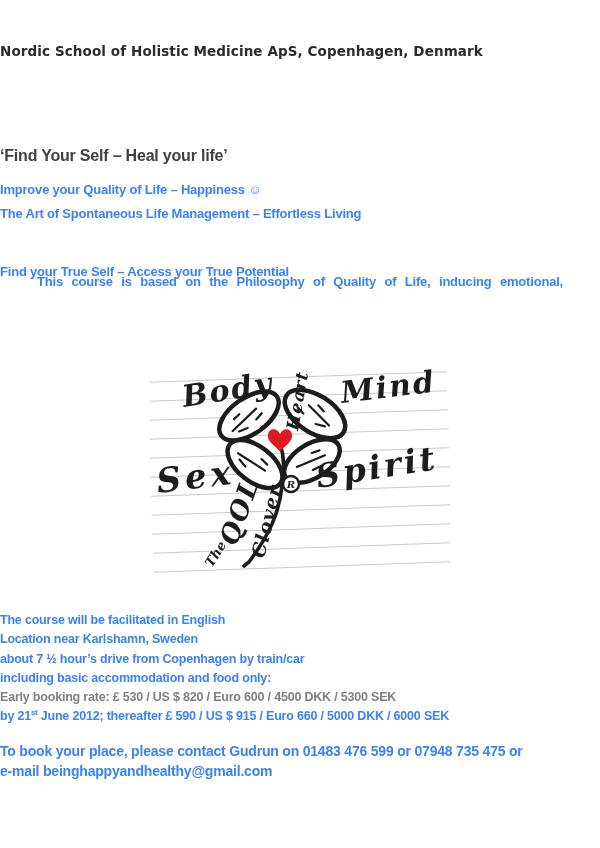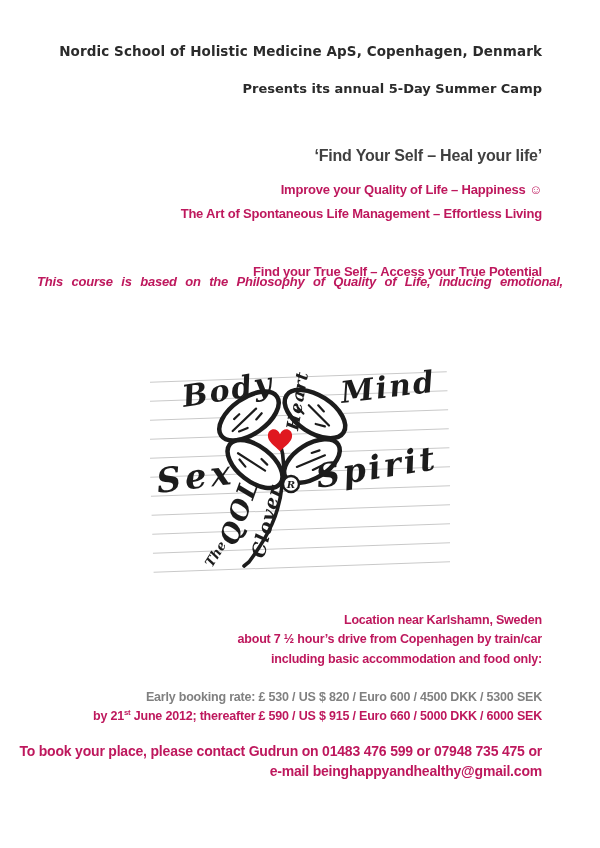--- a/index.html
+++ b/index.html
@@ -4,38 +4,38 @@
 <style>
   html, body { margin: 0; padding: 0; background: #ffffff; }
   #page {
     position: relative;
     width: 600px;
     height: 848px;
     background: #ffffff;
     overflow: hidden;
     font-family: "Liberation Sans", sans-serif;
   }
-  .blk { position: absolute; left: 0; width: 542px; text-align: right; }
+  .blk { position: absolute; left: 0; width: 542px; text-align: left; }
   
   .vsans { font-family: "DejaVu Sans", sans-serif; font-weight: bold; color: #2b2b2b; }
   .org { top: 42px; font-size: 13.5px; line-height: 18px; letter-spacing: 0.1px; }
   .presents { top: 80px; font-size: 13px; line-height: 18.5px; }
   sup.ord { font-size: 0.62em; vertical-align: super; line-height: 0; }
   
-  .hsans { font-weight: bold; color: #be185d; letter-spacing: -0.2px; }
+  .hsans { font-weight: bold; color: #3b82f6; letter-spacing: -0.2px; }
   .tagline { top: 145px; font-size: 16px; line-height: 22px; color: #404040; }
   .slogan { font-size: 13px; line-height: 18px; }
   .s1 { top: 181px; }
   .s2 { top: 205px; }
   .s3 { top: 239px; margin-top: 24px; }
   .intro {
     position: absolute; top: 272px; left: 37px; width: 526px;
     font-size: 13px; line-height: 20px;
   }
-  .intro-l1 { text-align: justify; text-align-last: justify; font-style: italic; }
+  .intro-l1 { text-align: justify; text-align-last: justify; }
   .intro-l2 { text-align: left; }
   .figure { position: absolute; top: 361px; left: 150px; width: 300px; height: 213px; }
   .details { top: 611px; font-size: 12.5px; line-height: 19.4px; }
   .price-early { top: 688px; font-size: 12.5px; line-height: 19px; }
   .price-late { top: 707px; font-size: 12.5px; line-height: 19px; }
   .contact { top: 741px; font-size: 14px; line-height: 20px; }
   
   .hand {
     font-family: "DejaVu Serif", serif;
     font-style: italic;
@@ -44,21 +44,20 @@
   }
 </style>
 </head>
 <body>
 
 <div id="page">
 
   <div class="blk vsans org">Nordic School of Holistic Medicine ApS, Copenhagen, Denmark</div>
 
   <div class="blk vsans presents">
-    <div>Presents its annual 5-Day Summer Camp</div>
   </div>
 
   <div class="blk hsans tagline">‘Find Your Self – Heal your life’</div>
 
   <div class="blk hsans slogan s1">Improve your Quality of Life – Happiness ☺</div>
   <div class="blk hsans slogan s2">The Art of Spontaneous Life Management – Effortless Living</div>
   <div class="blk hsans slogan s3">Find your True Self – Access your True Potential</div>
 
   <div class="intro hsans">
     <div class="intro-l1">This course is based on the Philosophy of Quality of Life, inducing emotional,</div>
@@ -113,20 +112,21 @@
       <text class="hand" transform="translate(168,127) rotate(-9)" font-size="33" letter-spacing="3">Spirit</text>
       <text class="hand" transform="translate(148,70) rotate(-80)" font-size="17" letter-spacing="1">Heart</text>
       <text class="hand" transform="translate(114,198) rotate(-76)" font-size="19" letter-spacing="1">Clover</text>
       <text class="hand" transform="translate(86,186) rotate(-70)" font-size="26" letter-spacing="2">QOL</text>
       <text class="hand" transform="translate(62,207) rotate(-58)" font-size="13">The</text>
       <text class="hand" x="141" y="127" font-size="10" text-anchor="middle" font-style="normal">R</text>
     </svg>
   </div>
 
   <div class="blk hsans details">
+    <div>The course will be facilitated in English</div>
     <div>Location near Karlshamn, Sweden</div>
     <div>about 7 ½ hour’s drive from Copenhagen by train/car</div>
     <div>including basic accommodation and food only:</div>
   </div>
 
   <div class="blk hsans price-early" style="color: rgb(128, 128, 128);">Early booking rate: £ 530 / US $ 820 / Euro 600 / 4500 DKK / 5300 SEK</div>
 
   <div class="blk hsans price-late"><span>by 21</span><sup class="ord">st</sup><span> June 2012; thereafter £ 590 / US $ 915 / Euro 660 / 5000 DKK / 6000 SEK</span></div>
 
   <div class="blk hsans contact">

